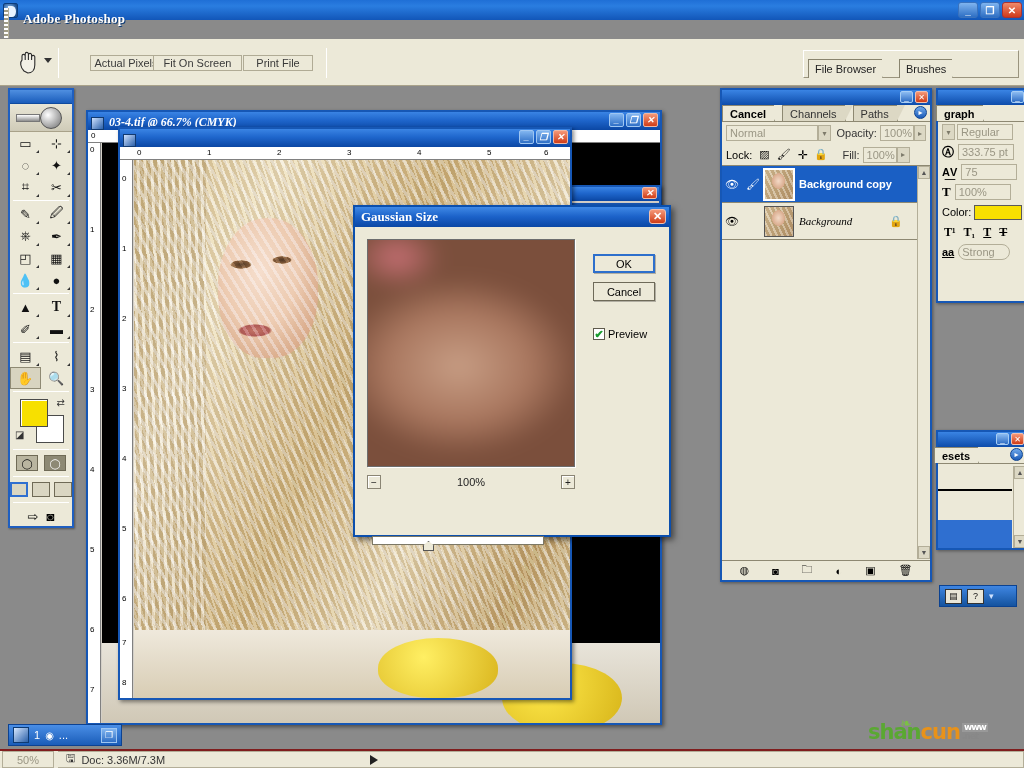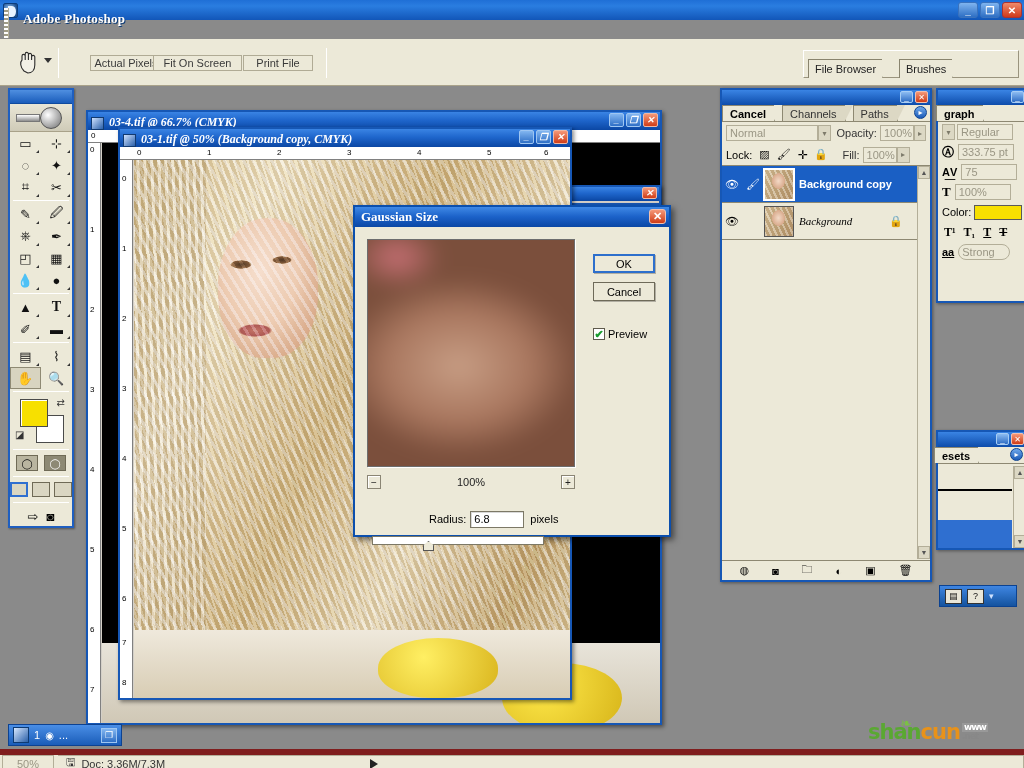--- a/index.html
+++ b/index.html
@@ -349,21 +349,21 @@
     font-size:7px; color:#555; border:1px solid #b3ae98; background:#dcd8c4;}
   .pal-footer {
     position:absolute; left:0; right:0; bottom:0; height:20px;
     border-top:1px solid #8d8872; display:flex; align-items:center;
     justify-content:space-around; padding:0 6px; font-size:11px;
   }
 
   
   .statusbar {
     position:absolute; left:0; bottom:0; width:1024px; height:19px;
-    background:#ece9d8; border-top:6px solid #7f1d1d;
+    background:#ece9d8; border-top:2px solid #7f1d1d;
     display:flex; align-items:flex-start; font-size:11px; color:#333;
   }
   .status-zoom {
     width:52px; height:17px; border:1px solid #b3ae98; margin-left:2px;
     display:flex;align-items:center;justify-content:center; color:#9a9684;
   }
   .status-fill { flex:1; height:17px; border:1px solid #b3ae98; border-left:none; margin-right:0;}
 
   
   .minibar {
@@ -472,21 +472,20 @@
     <div class="doc-title" style="height:14px;">
       <div class="doc-btns" style="top:0;">
         <div class="dbtn close" style="height:12px;">✕</div>
       </div>
     </div>
   </div>
 
   <div class="docwin" style="left:118px; top:127px; width:454px; height:573px;">
     <div class="doc-title">
       <div class="doc-ico"></div>
-      <span>03-1.tif @ 50% (Background copy, CMYK)</span>
       <div class="doc-btns">
         <div class="dbtn">_</div>
         <div class="dbtn">❐</div>
         <div class="dbtn close">✕</div>
       </div>
     </div>
     <div class="ruler-h" style="left:0; top:18px; width:450px;">
       <div class="rnum" style="left:17px; top:1px;">0</div>
       <div class="rnum" style="left:87px; top:1px;">1</div>
       <div class="rnum" style="left:157px; top:1px;">2</div>
@@ -544,25 +543,20 @@
         <div class="zbtn" style="right:0;">+</div>
       </div>
 
       <div class="dlg-btn focus" style="left:238px; top:27px;">OK</div>
       <div class="dlg-btn" style="left:238px; top:55px;">Cancel</div>
       <div class="chk-row">
         <div class="chkbox">✔</div>
         <span class="chk-label">Preview</span>
       </div>
 
-      <div class="radius-row">
-        <span class="radius-label">Radius:</span>
-        <div class="radius-input">6.8</div>
-        <span class="radius-units">pixels</span>
-      </div>
       <div class="slider-track"></div>
       <div class="slider-thumb"></div>
     </div>
   </div>
 
   <div class="toolbox">
     <div class="tb-head"></div>
     <div class="tb-logo"></div>
     <div class="tool-grid">
       <div class="tool-cell">▭<span class="corner"></span></div>

